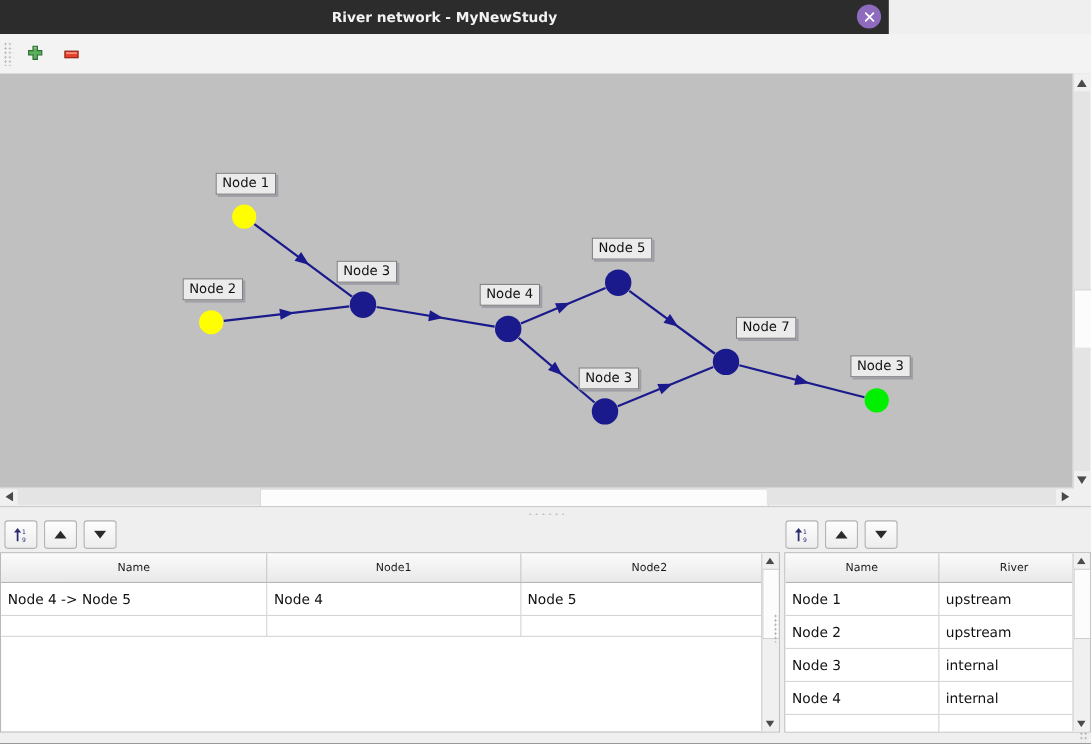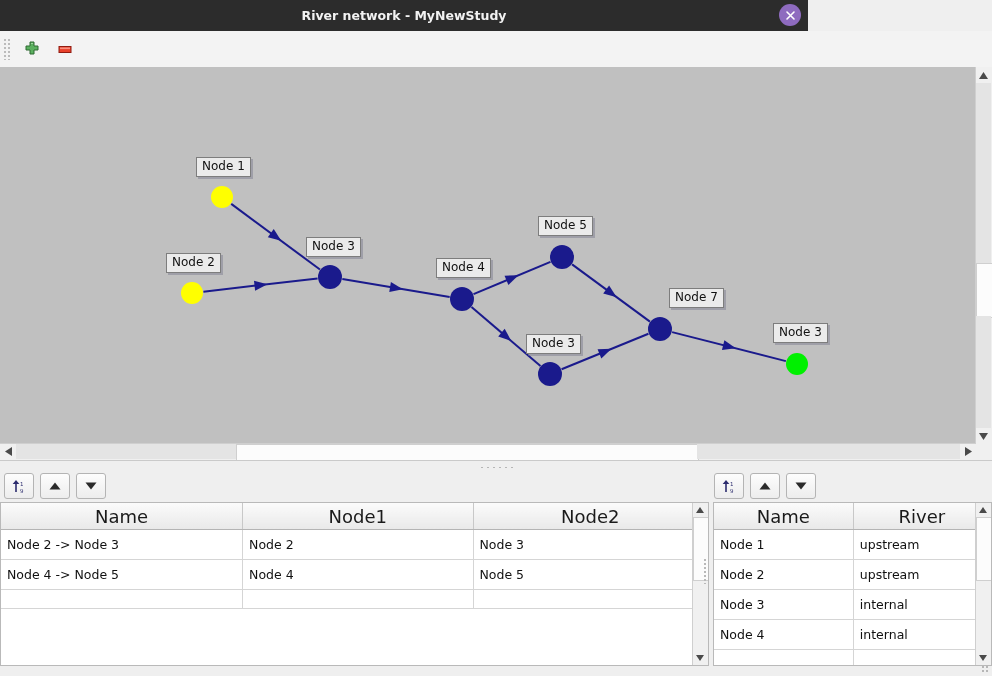--- a/index.html
+++ b/index.html
@@ -163,21 +163,21 @@
     color: #111;
   }
   table.grid th {
     background: linear-gradient(#fbfbfb, #e9e9e9);
     border-right: 1px solid #c8c8c8;
     border-bottom: 1px solid #b4b4b4;
     height: 24px;
     font-weight: normal;
     text-align: center;
     color: #1a1a1a;
-    font-size: 18px;
+    font-size: 10px;
   }
   table.grid td {
     height: 29px;
     border-right: 1px solid #d5d5d5;
     border-bottom: 1px solid #d5d5d5;
     padding: 0 6px;
     background: #ffffff;
     white-space: nowrap;
     overflow: hidden;
   }
@@ -352,25 +352,20 @@
             </colgroup>
           <thead>
               <tr>
                 <th>Name</th>
                 <th>Node1</th>
                 <th>Node2</th>
               </tr>
             </thead>
           <tbody>
               <tr>
-                <td>Node 2 -&gt; Node 3</td>
-                <td>Node 2</td>
-                <td>Node 3</td>
-              </tr>
-              <tr>
                 <td>Node 4 -&gt; Node 5</td>
                 <td>Node 4</td>
                 <td>Node 5</td>
               </tr>
               <tr class="spacer">
                 <td></td>
                 <td></td>
                 <td></td>
               </tr>
             </tbody>

